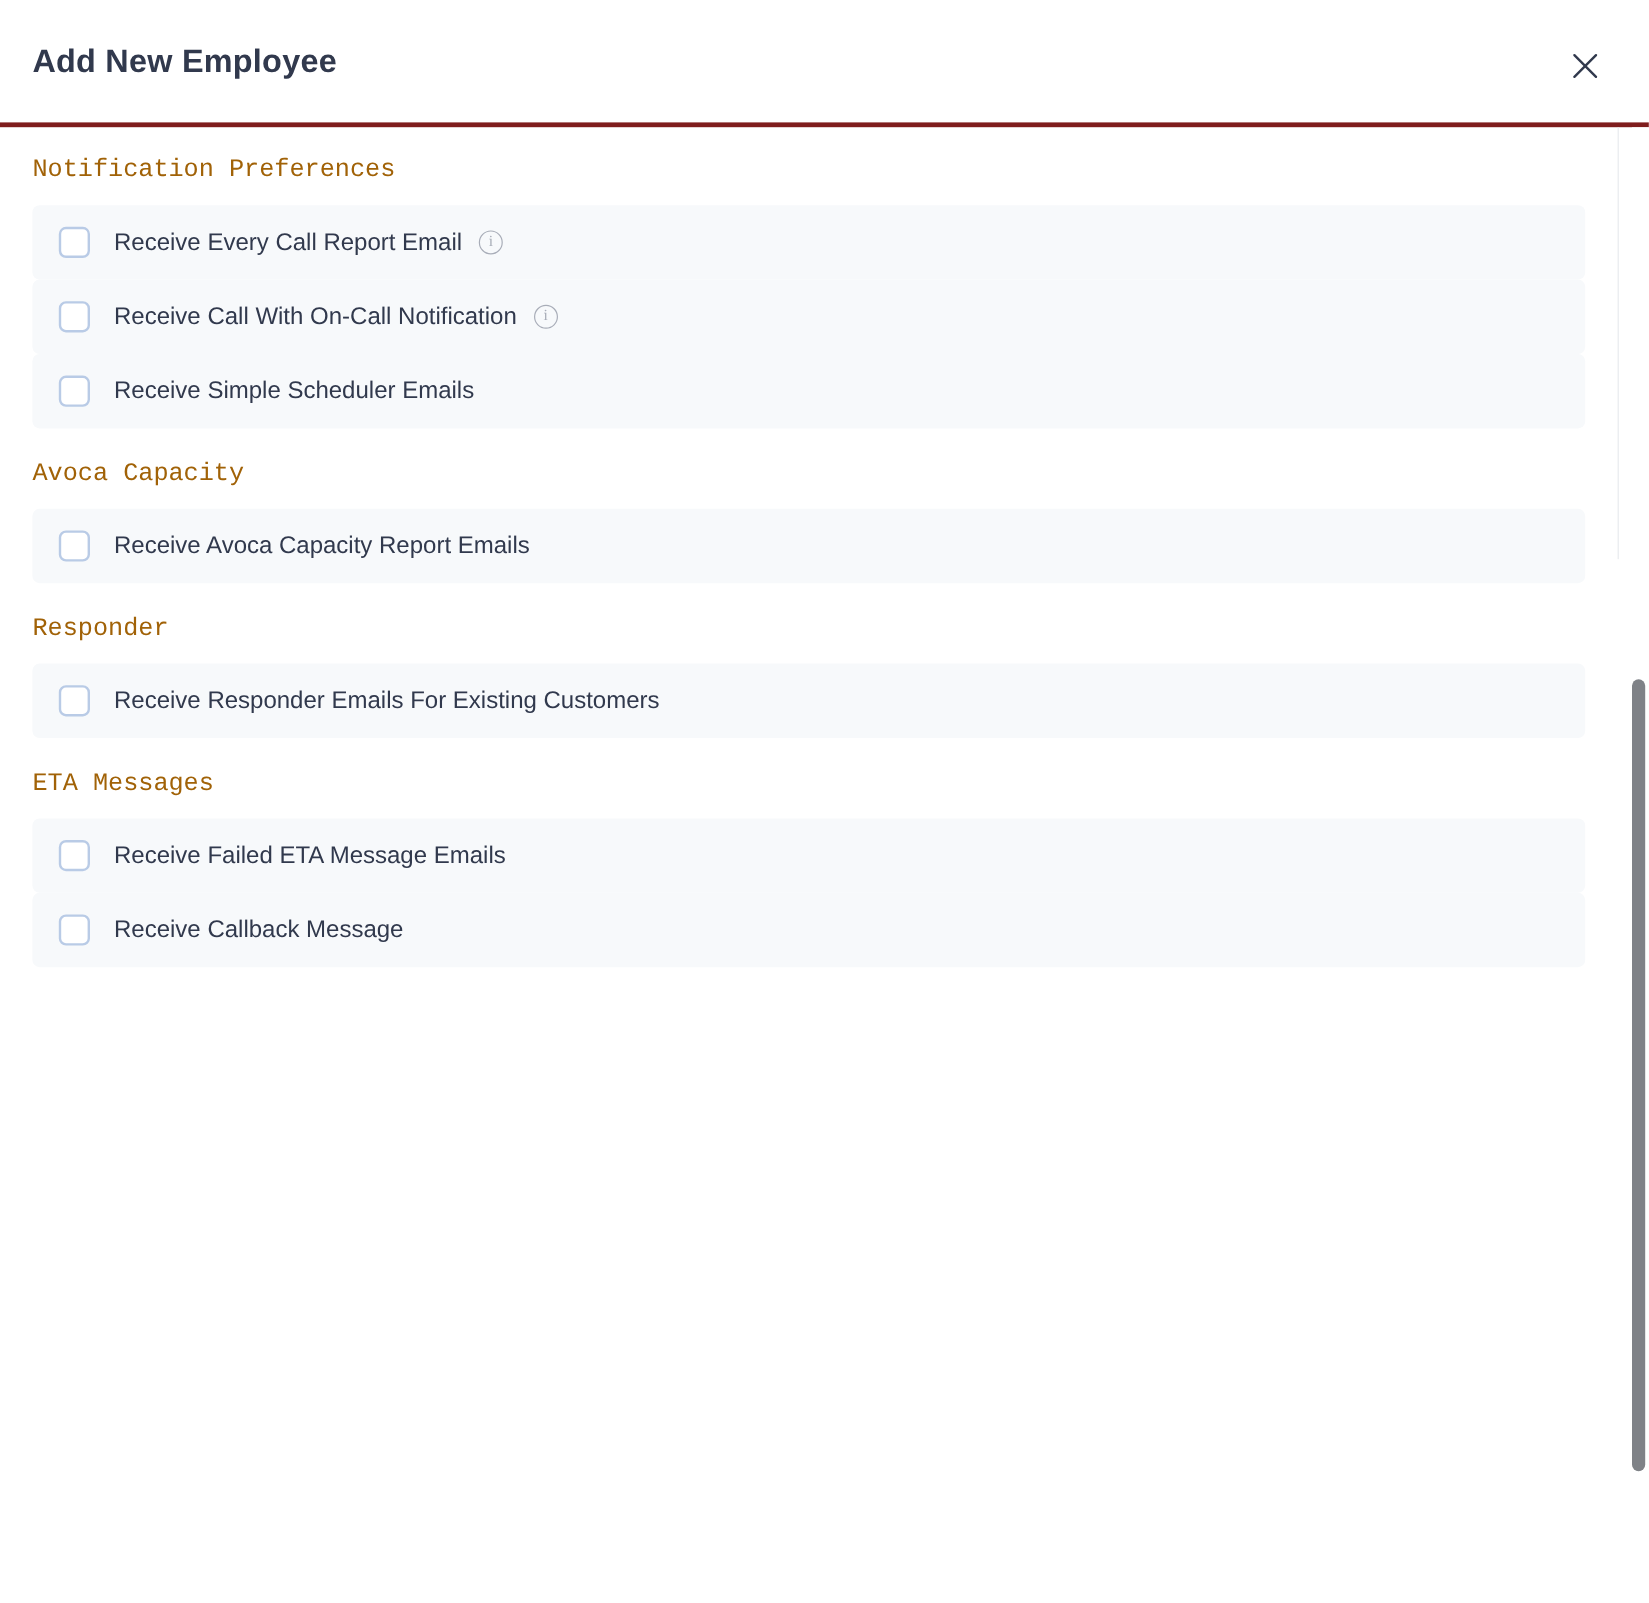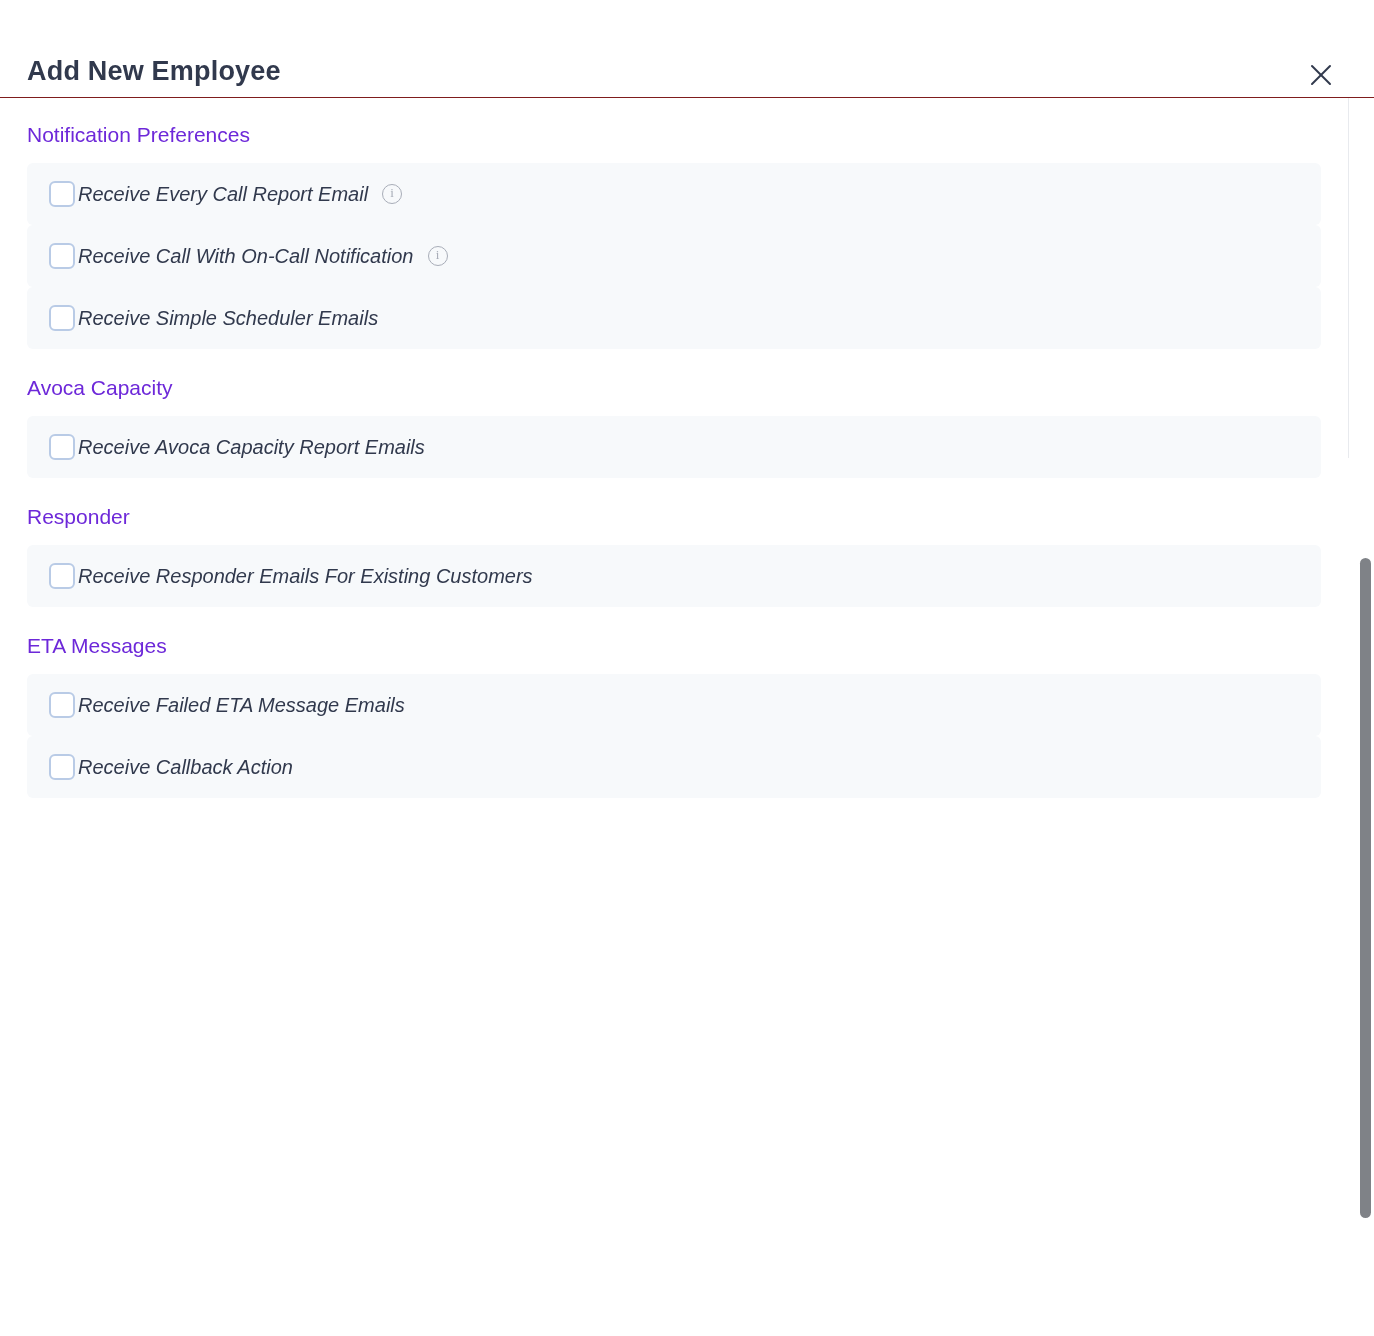--- a/index.html
+++ b/index.html
@@ -16,24 +16,23 @@
   }
   .modal {
     position: relative;
     width: 1374px;
     height: 1336px;
     background: #ffffff;
     box-sizing: border-box;
   }
   .modal-header {
     position: relative;
-    height: 78px;
-    border-bottom: 1px solid #7f1d1d;
+    height: 106px;
+    border-bottom: 4px solid #7f1d1d;
     box-sizing: border-box;
-    margin-top: 20px;
   }
   .modal-title {
     position: absolute;
     left: 27px;
     top: 36px;
     font-size: 27px;
     font-weight: bold;
     color: #31394d;
     letter-spacing: 0.2px;
   }
@@ -56,23 +55,24 @@
     padding: 0;
     height: 1229px;
     overflow: hidden;
   }
   .content {
     position: relative;
     width: 1348px;
   }
   .section-title {
     font-size: 21px;
-    color: #6d28d9;
+    color: #a16207;
     padding: 28px 0 18px 27px;
     line-height: 1;
+    font-family: Liberation Mono, monospace;
   }
   .section-title.first {
     padding-top: 26px;
   }
   .group {
     background: #f7f9fb;
     margin: 0 27px 0 27px;
     border-radius: 6px;
     padding: 6px 0;
   }
@@ -88,23 +88,22 @@
     border: 2px solid #b9cbe6;
     border-radius: 6px;
     background: #ffffff;
     box-sizing: border-box;
     flex: 0 0 auto;
     cursor: pointer;
   }
   .check-label {
     font-size: 20px;
     color: #31394d;
-    margin-left: 3px;
+    margin-left: 20px;
     white-space: nowrap;
-    font-style: italic;
   }
   .info-icon {
     margin-left: 14px;
     width: 18px;
     height: 18px;
     border-radius: 50%;
     border: 1.5px solid #a8adb8;
     color: #a8adb8;
     font-size: 13px;
     line-height: 16px;
@@ -197,21 +196,21 @@
         <div class="section-title">ETA Messages</div>
         <div class="group">
           <div class="check-row">
             <div class="checkbox"></div>
             <span class="check-label">Receive Failed ETA Message Emails</span>
           </div>
         </div>
         <div class="group">
           <div class="check-row">
             <div class="checkbox"></div>
-            <span class="check-label">Receive Callback Action</span>
+            <span class="check-label">Receive Callback Message</span>
           </div>
         </div>
       </div>
     <div class="scroll-track">
       <div class="scroll-thumb"></div>
     </div>
   </div>
 
 </div>
 

